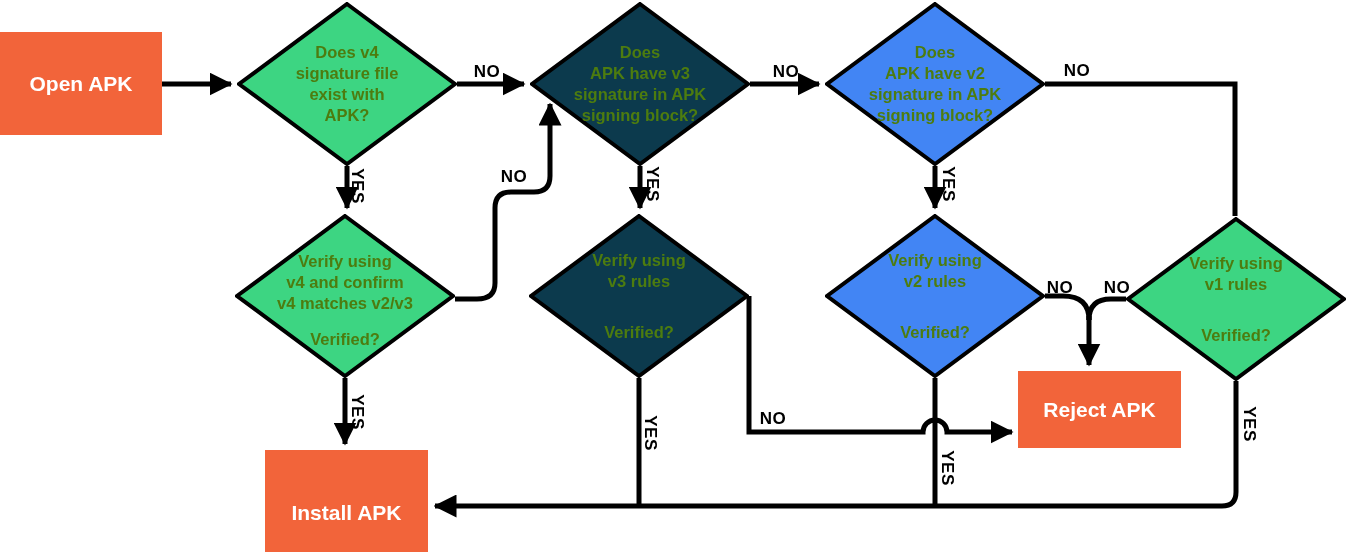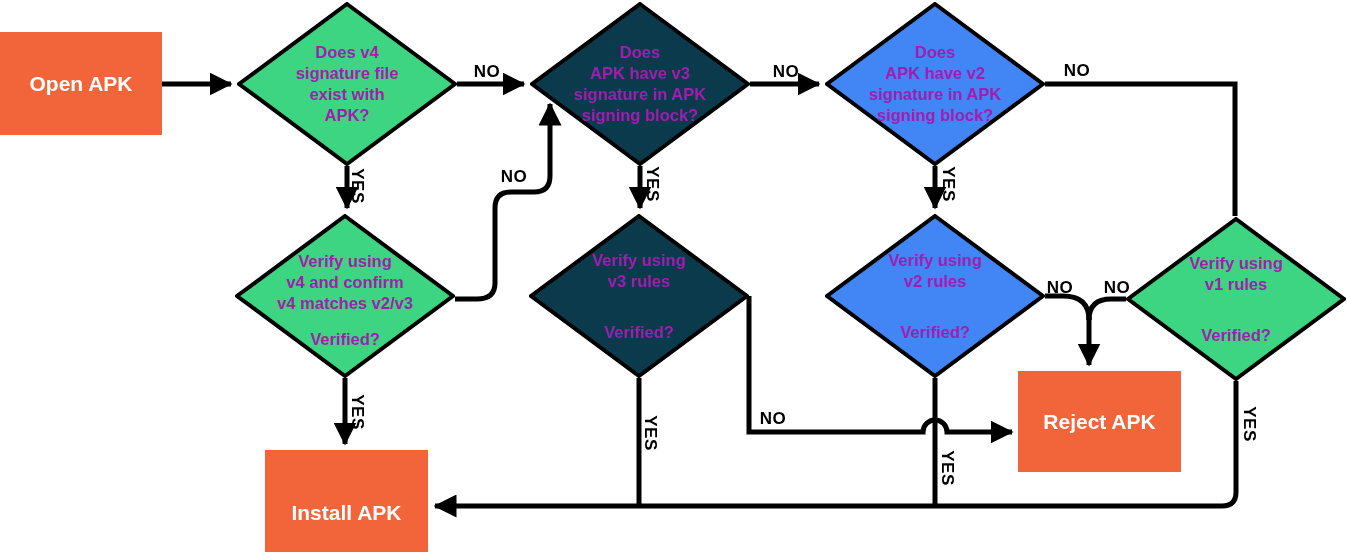--- a/index.html
+++ b/index.html
@@ -11,21 +11,21 @@
 
   .node-rect {
     position:absolute; display:flex; align-items:center; justify-content:center;
     color:#ffffff; font-weight:bold; font-size:21px; text-align:right;
   }
   .diamond { position:absolute; width:220px; height:164px; }
   .diamond svg { position:absolute; left:0; top:0; width:220px; height:164px; }
   .dtext {
     position:absolute; left:0; top:0; width:220px; height:164px;
     display:flex; flex-direction:column; align-items:center; justify-content:center;
-    color:#a21caf; font-weight:bold; font-size:16.5px; line-height:21px;
+    color:#4d7c0f; font-weight:bold; font-size:16.5px; line-height:21px;
     text-align:center; white-space:pre-line;
   }
   .dtext.verify2 { gap:30px; }
   .dtext.verify3 { gap:15px; padding-top:8px; box-sizing:border-box; }
   .elabel {
     position:absolute; font-weight:bold; font-size:17px; color:#000000;
     transform:translate(-50%,-50%); white-space:nowrap; letter-spacing:0.5px;
   }
   .elabel.vert { transform:translate(-50%,-50%) rotate(90deg); }
 </style>
@@ -132,21 +132,21 @@
     <svg viewBox="0 0 220 164">
         <polygon points="110,2 218,82 110,162 2,82" stroke="#000000" stroke-width="4" fill="#3DD582"></polygon>
       </svg>
     <div class="dtext verify2">
       <div>Verify using
 v1 rules</div>
       <div>Verified?</div>
     </div>
   </div>
 
-  <div class="node-rect" style="left: 1018px; top: 371px; width: 163px; height: 101px; background-color: rgb(242, 100, 58);">
+  <div class="node-rect" style="left: 1018px; top: 371px; width: 163px; height: 77px; background-color: rgb(242, 100, 58);">
     <span>Reject APK</span>
   </div>
 
   <div class="node-rect" style="left: 265px; top: 450px; width: 163px; height: 125px; background-color: rgb(242, 100, 58);">
     <span>Install APK</span>
   </div>
 
   <span class="elabel" style="left:487px;  top:72px;">NO</span>
   <span class="elabel vert" style="left:357px;  top:186px;">YES</span>
   <span class="elabel" style="left:786px;  top:72px;">NO</span>

